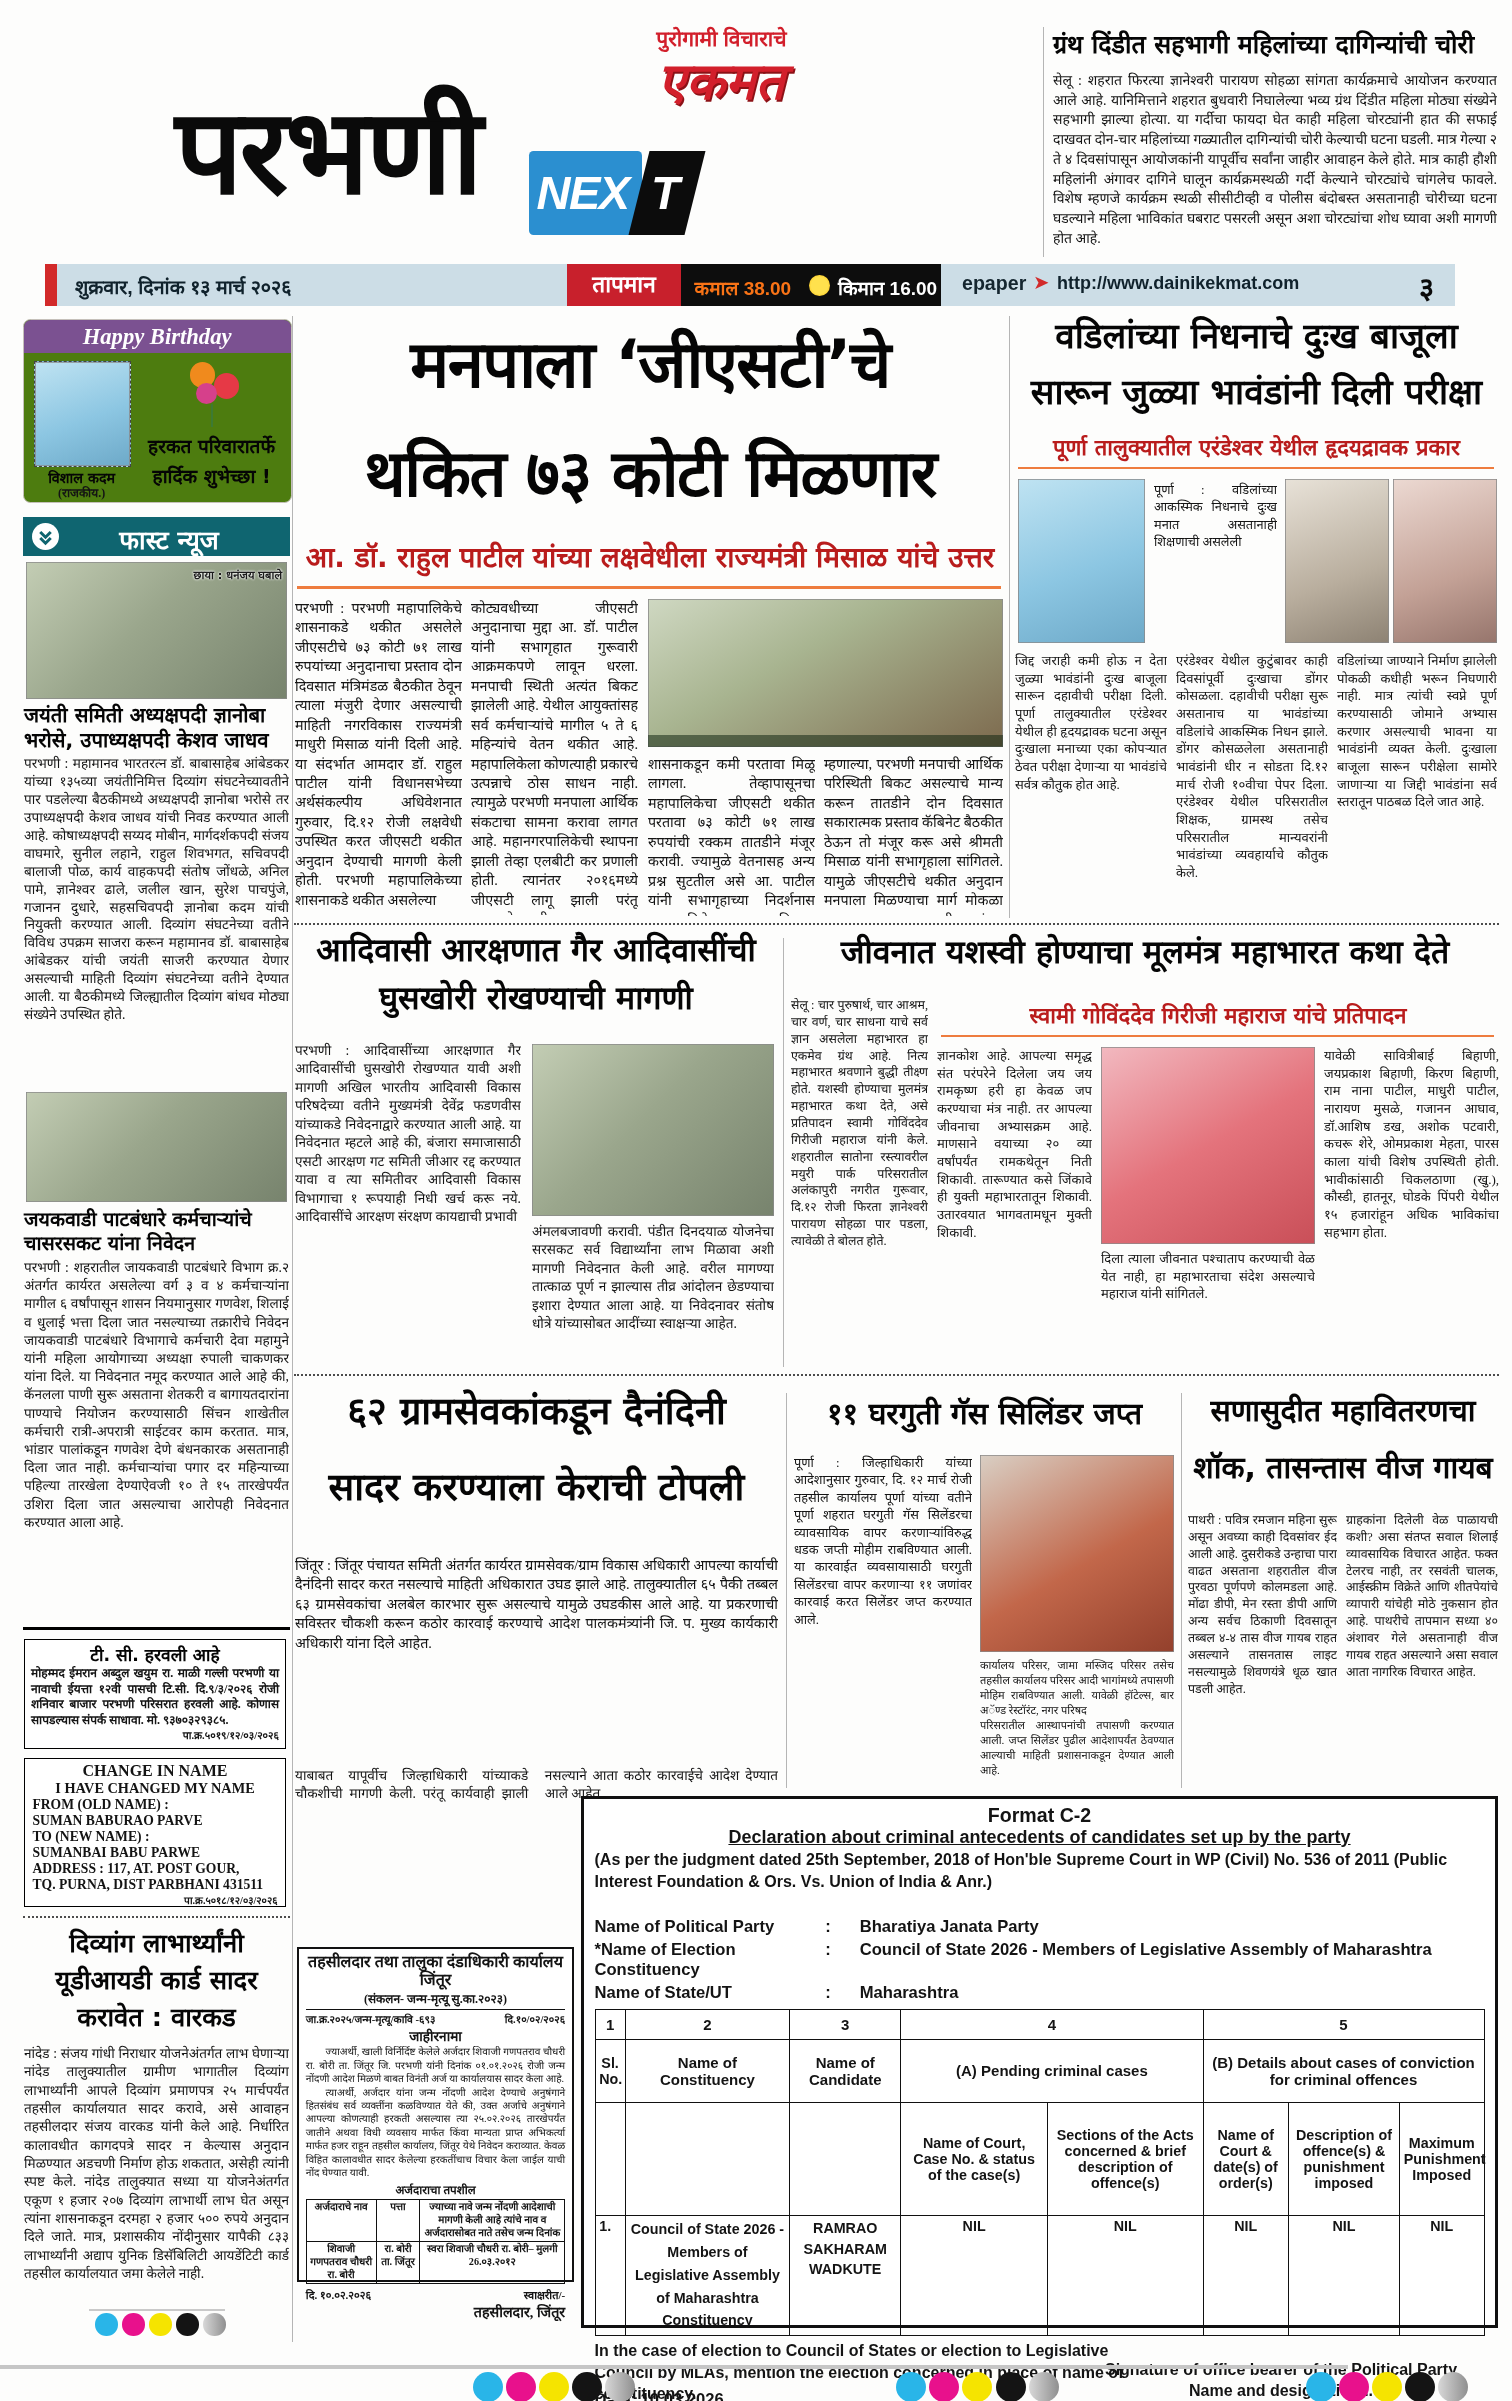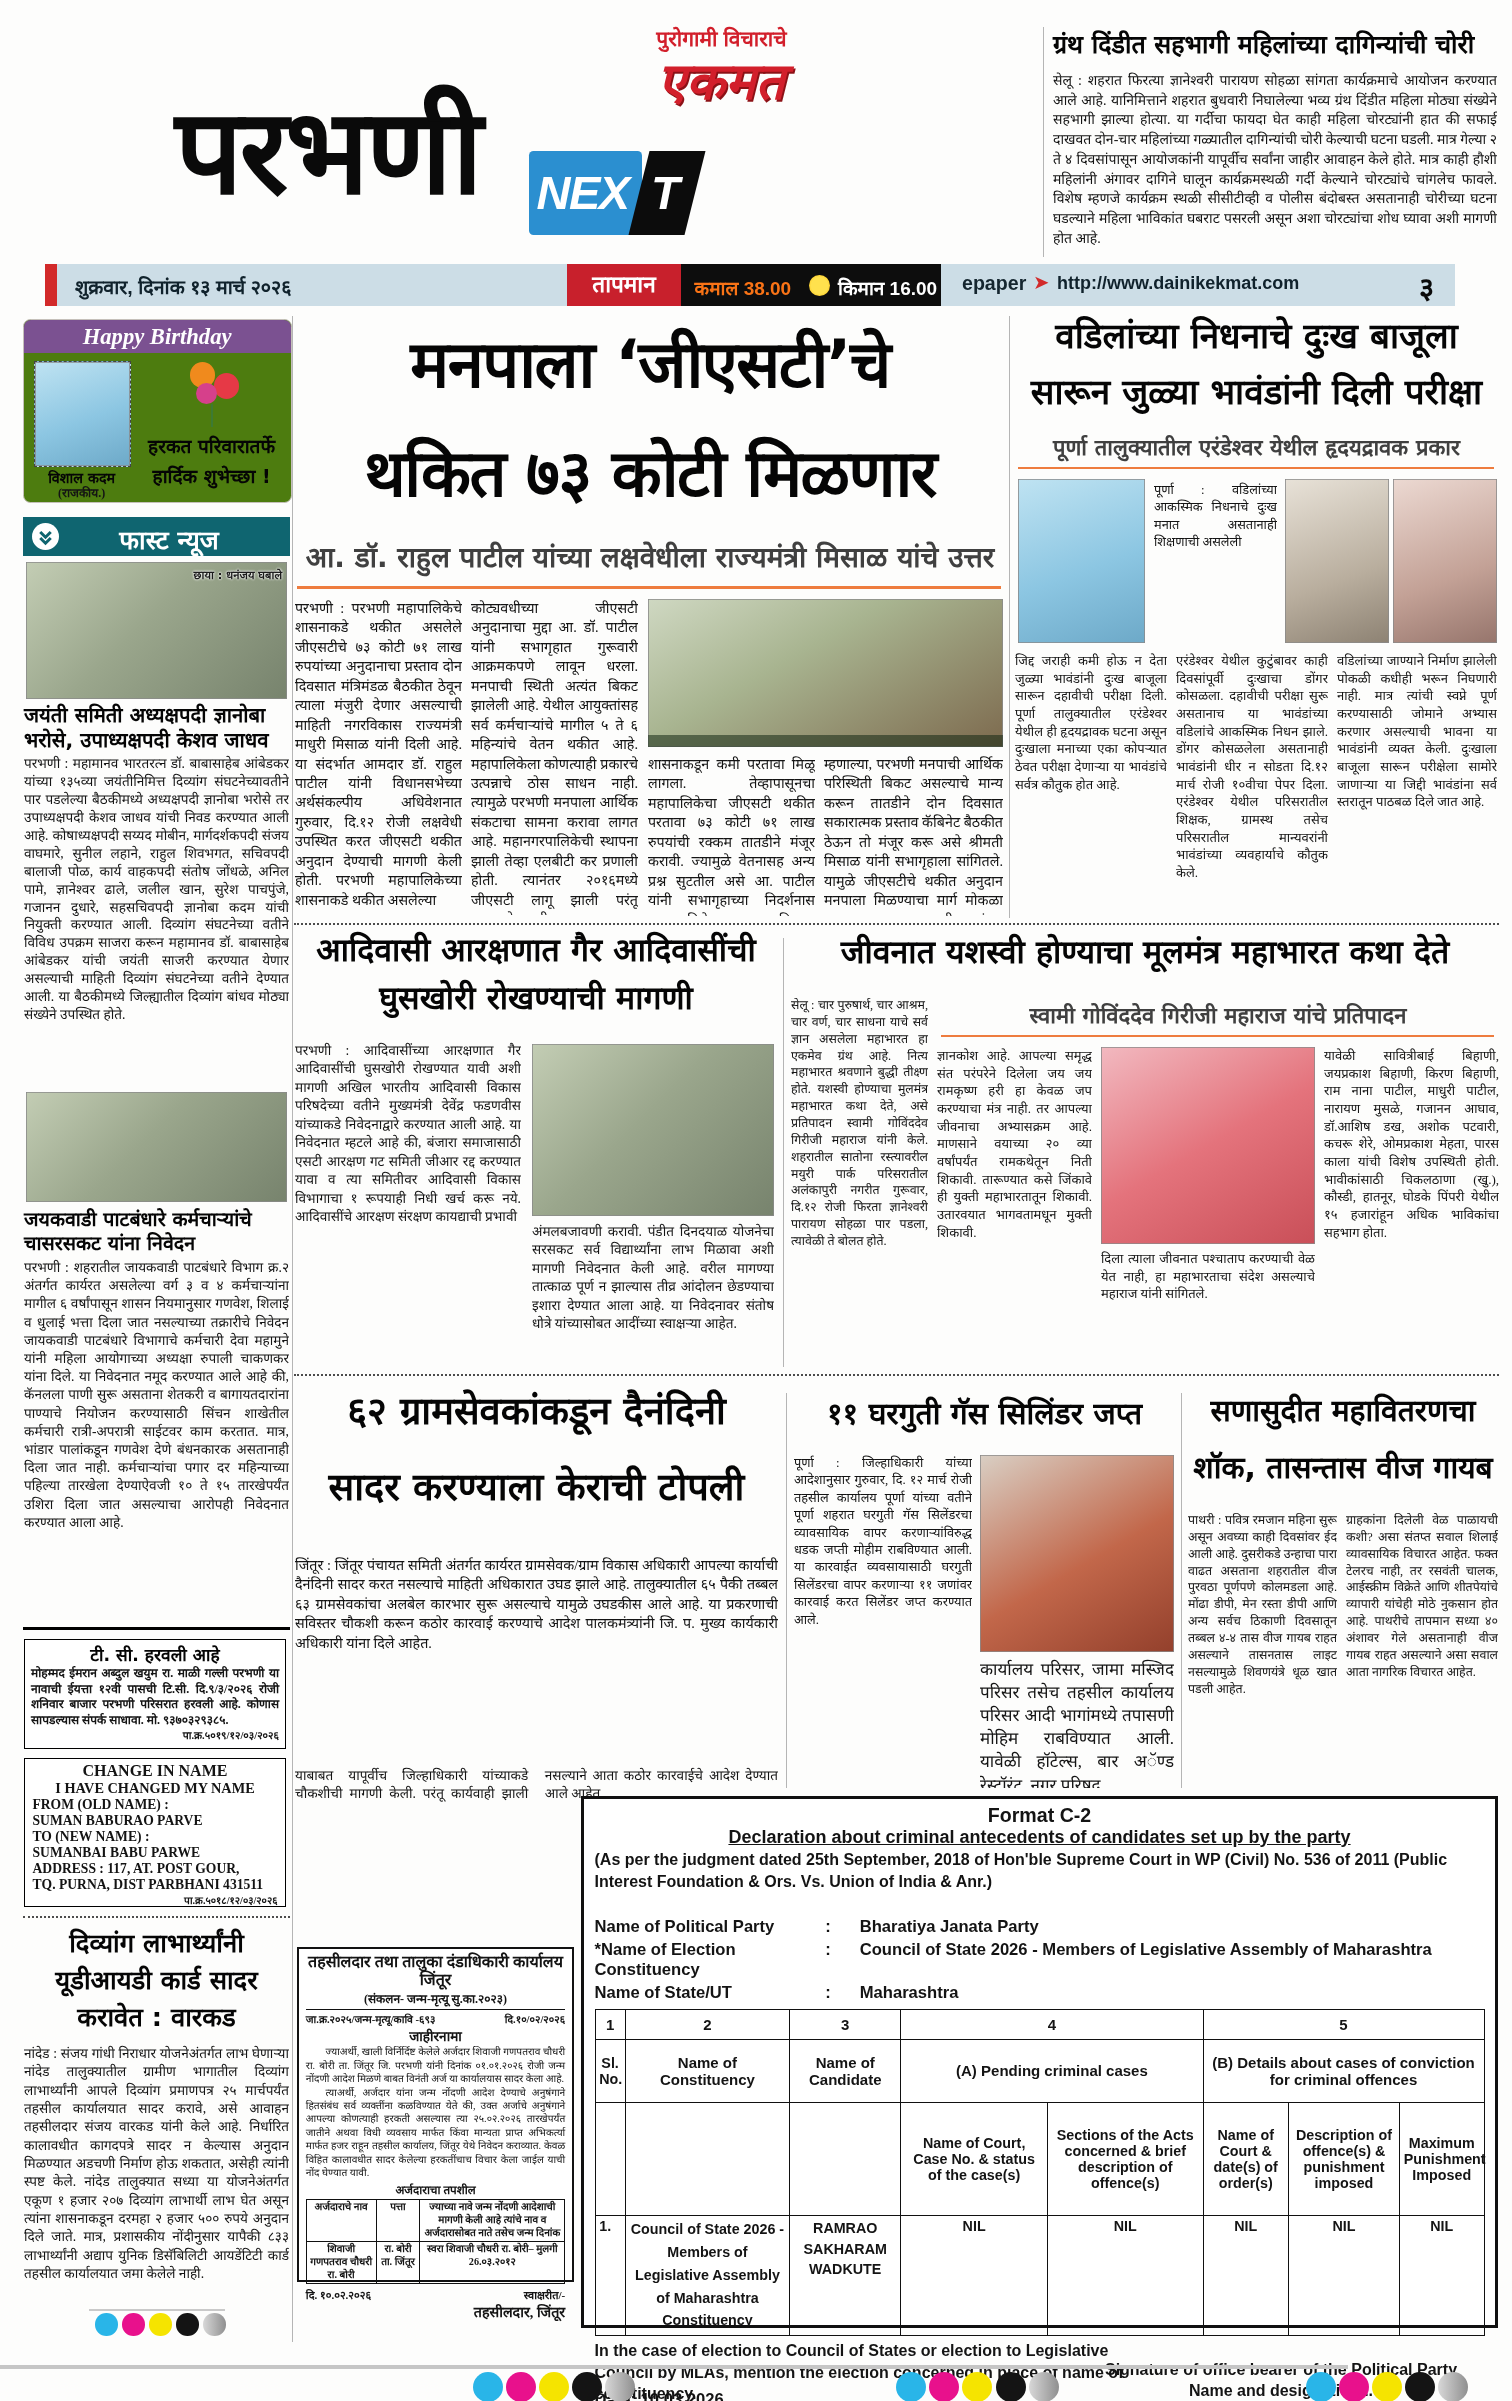--- a/index.html
+++ b/index.html
@@ -3,21 +3,21 @@
 <meta charset="utf-8">
 <style>
   html,body{margin:0;padding:0;}
   body{width:1512px;height:2401px;position:relative;background:#fdfdfc;font-family:"Liberation Serif",serif;color:#141414;overflow:hidden;}
   .abs{position:absolute;}
   .sans{font-family:"Liberation Sans","DejaVu Sans",sans-serif;}
   .b{font-weight:bold;}
   .c{text-align:center;}
   .j{text-align:justify;text-justify:inter-word;}
   .hl{font-family:"DejaVu Sans","Liberation Sans",sans-serif;font-weight:bold;color:#050505;}
-  .graysub{color:#404040;font-family:"DejaVu Sans",sans-serif;font-weight:bold;}
+  .graysub{color:#b91c1c;font-family:"DejaVu Sans",sans-serif;font-weight:bold;}
   .orule{background:#ee7c3e;height:3px;}
   .vrule{width:0.8px;background:#b5b5b5;}
   .dotted{border-top:2.3px dotted #4c4c4c;height:0;}
   .photo{background:linear-gradient(135deg,#c3cdb4 0%,#9aa68c 45%,#77836d 100%);box-shadow:inset 0 0 0 0.8px #8a8a8a;}
   .photo.blue{background:linear-gradient(160deg,#bfe3f2 0%,#8cc6e2 55%,#6da9c8 100%);}
   .photo.stage{background:linear-gradient(150deg,#f2b9c0 0%,#e4737c 50%,#c94f58 100%);}
   .photo.cyl{background:linear-gradient(150deg,#d9cfc4 0%,#c2674a 55%,#93402c 100%);}
   .photo.hall{background:linear-gradient(150deg,#cfd8c2 0%,#a8b490 40%,#7d6a4e 100%);}
   .bodytxt{line-height:1.36;}
   .boxed{border:1.5px solid #000;background:#fff;}
@@ -177,21 +177,21 @@
 <div class="abs hl c" style="left:295px;top:1392px;width:483px;font-size:38px;line-height:1.0;">६२ ग्रामसेवकांकडून दैनंदिनी</div>
 <div class="abs hl c" style="left:295px;top:1468px;width:483px;font-size:38px;line-height:1.0;">सादर करण्याला केराची टोपली</div>
 <div class="abs bodytxt j" style="left:295px;top:1556px;width:483px;height:205px;font-size:14.3px;overflow:hidden;">जिंतूर : जिंतूर पंचायत समिती अंतर्गत कार्यरत ग्रामसेवक/ग्राम विकास अधिकारी आपल्या कार्याची दैनंदिनी सादर करत नसल्याचे माहिती अधिकारात उघड झाले आहे. तालुक्यातील ६५ पैकी तब्बल ६३ ग्रामसेवकांचा अलबेल कारभार सुरू असल्याचे यामुळे उघडकीस आले आहे. या प्रकरणाची सविस्तर चौकशी करून कठोर कारवाई करण्याचे आदेश पालकमंत्र्यांनी जि. प. मुख्य कार्यकारी अधिकारी यांना दिले आहेत.</div>
 <div class="abs bodytxt j" style="left:295px;top:1767px;width:483px;height:65px;font-size:13.6px;column-count:2;column-gap:16.6px;overflow:hidden;">याबाबत यापूर्वीच जिल्हाधिकारी यांच्याकडे चौकशीची मागणी केली. परंतू कार्यवाही झाली नसल्याने आता कठोर कारवाईचे आदेश देण्यात आले आहेत.</div>
 
 <div class="abs vrule" style="left:786px;top:1393px;height:395px;"></div>
 
 <div class="abs hl c" style="left:794px;top:1398px;width:381px;font-size:30px;line-height:1.05;">११ घरगुती गॅस सिलिंडर जप्त</div>
 <div class="abs bodytxt j" style="left:794px;top:1455px;width:178px;height:333px;font-size:12.8px;overflow:hidden;">पूर्णा : जिल्हाधिकारी यांच्या आदेशानुसार गुरुवार, दि. १२ मार्च रोजी तहसील कार्यालय पूर्णा यांच्या वतीने पूर्णा शहरात घरगुती गॅस सिलेंडरचा व्यावसायिक वापर करणाऱ्यांविरुद्ध धडक जप्ती मोहीम राबविण्यात आली. या कारवाईत व्यवसायासाठी घरगुती सिलेंडरचा वापर करणाऱ्या ११ जणांवर कारवाई करत सिलेंडर जप्त करण्यात आले.</div>
 <div class="abs photo cyl" style="left:980px;top:1455px;width:194px;height:197px;"></div>
-<div class="abs bodytxt j" style="left:980px;top:1658px;width:194px;height:130px;font-size:17px;overflow:hidden;">
+<div class="abs bodytxt j" style="left:980px;top:1658px;width:194px;height:130px;font-size:11px;overflow:hidden;">
   <div>कार्यालय परिसर, जामा मस्जिद परिसर तसेच तहसील कार्यालय परिसर आदी भागांमध्ये तपासणी मोहिम राबविण्यात आली. यावेळी हॉटेल्स, बार अॅण्ड रेस्टॉरंट, नगर परिषद</div>
   <div>परिसरातील आस्थापनांची तपासणी करण्यात आली. जप्त सिलेंडर पुढील आदेशापर्यंत ठेवण्यात आल्याची माहिती प्रशासनाकडून देण्यात आली आहे.</div>
 </div>
 
 <div class="abs vrule" style="left:1181px;top:1393px;height:395px;"></div>
 
 <div class="abs hl c" style="left:1188px;top:1396px;width:310px;font-size:30px;line-height:1.0;">सणासुदीत महावितरणचा</div>
 <div class="abs hl c" style="left:1188px;top:1453px;width:310px;font-size:30px;line-height:1.0;">शॉक, तासन्तास वीज गायब</div>
 <div class="abs bodytxt j" style="left:1188px;top:1512px;width:149px;height:277px;font-size:12.4px;overflow:hidden;">पाथरी : पवित्र रमजान महिना सुरू असून अवघ्या काही दिवसांवर ईद आली आहे. दुसरीकडे उन्हाचा पारा वाढत असताना शहरातील वीज पुरवठा पूर्णपणे कोलमडला आहे. मोंढा डीपी, मेन रस्ता डीपी आणि अन्य सर्वच ठिकाणी दिवसातून तब्बल ४-४ तास वीज गायब राहत असल्याने तासनतास लाइट नसल्यामुळे शिवणयंत्रे धूळ खात पडली आहेत.</div>
 <div class="abs bodytxt j" style="left:1346px;top:1512px;width:152px;height:277px;font-size:12.4px;overflow:hidden;">ग्राहकांना दिलेली वेळ पाळायची कशी? असा संतप्त सवाल शिलाई व्यावसायिक विचारत आहेत. फक्त टेलरच नाही, तर रसवंती चालक, आईस्क्रीम विक्रेते आणि शीतपेयांचे व्यापारी यांचेही मोठे नुकसान होत आहे. पाथरीचे तापमान सध्या ४० अंशावर गेले असतानाही वीज गायब राहत असल्याने असा सवाल आता नागरिक विचारत आहेत.</div>

